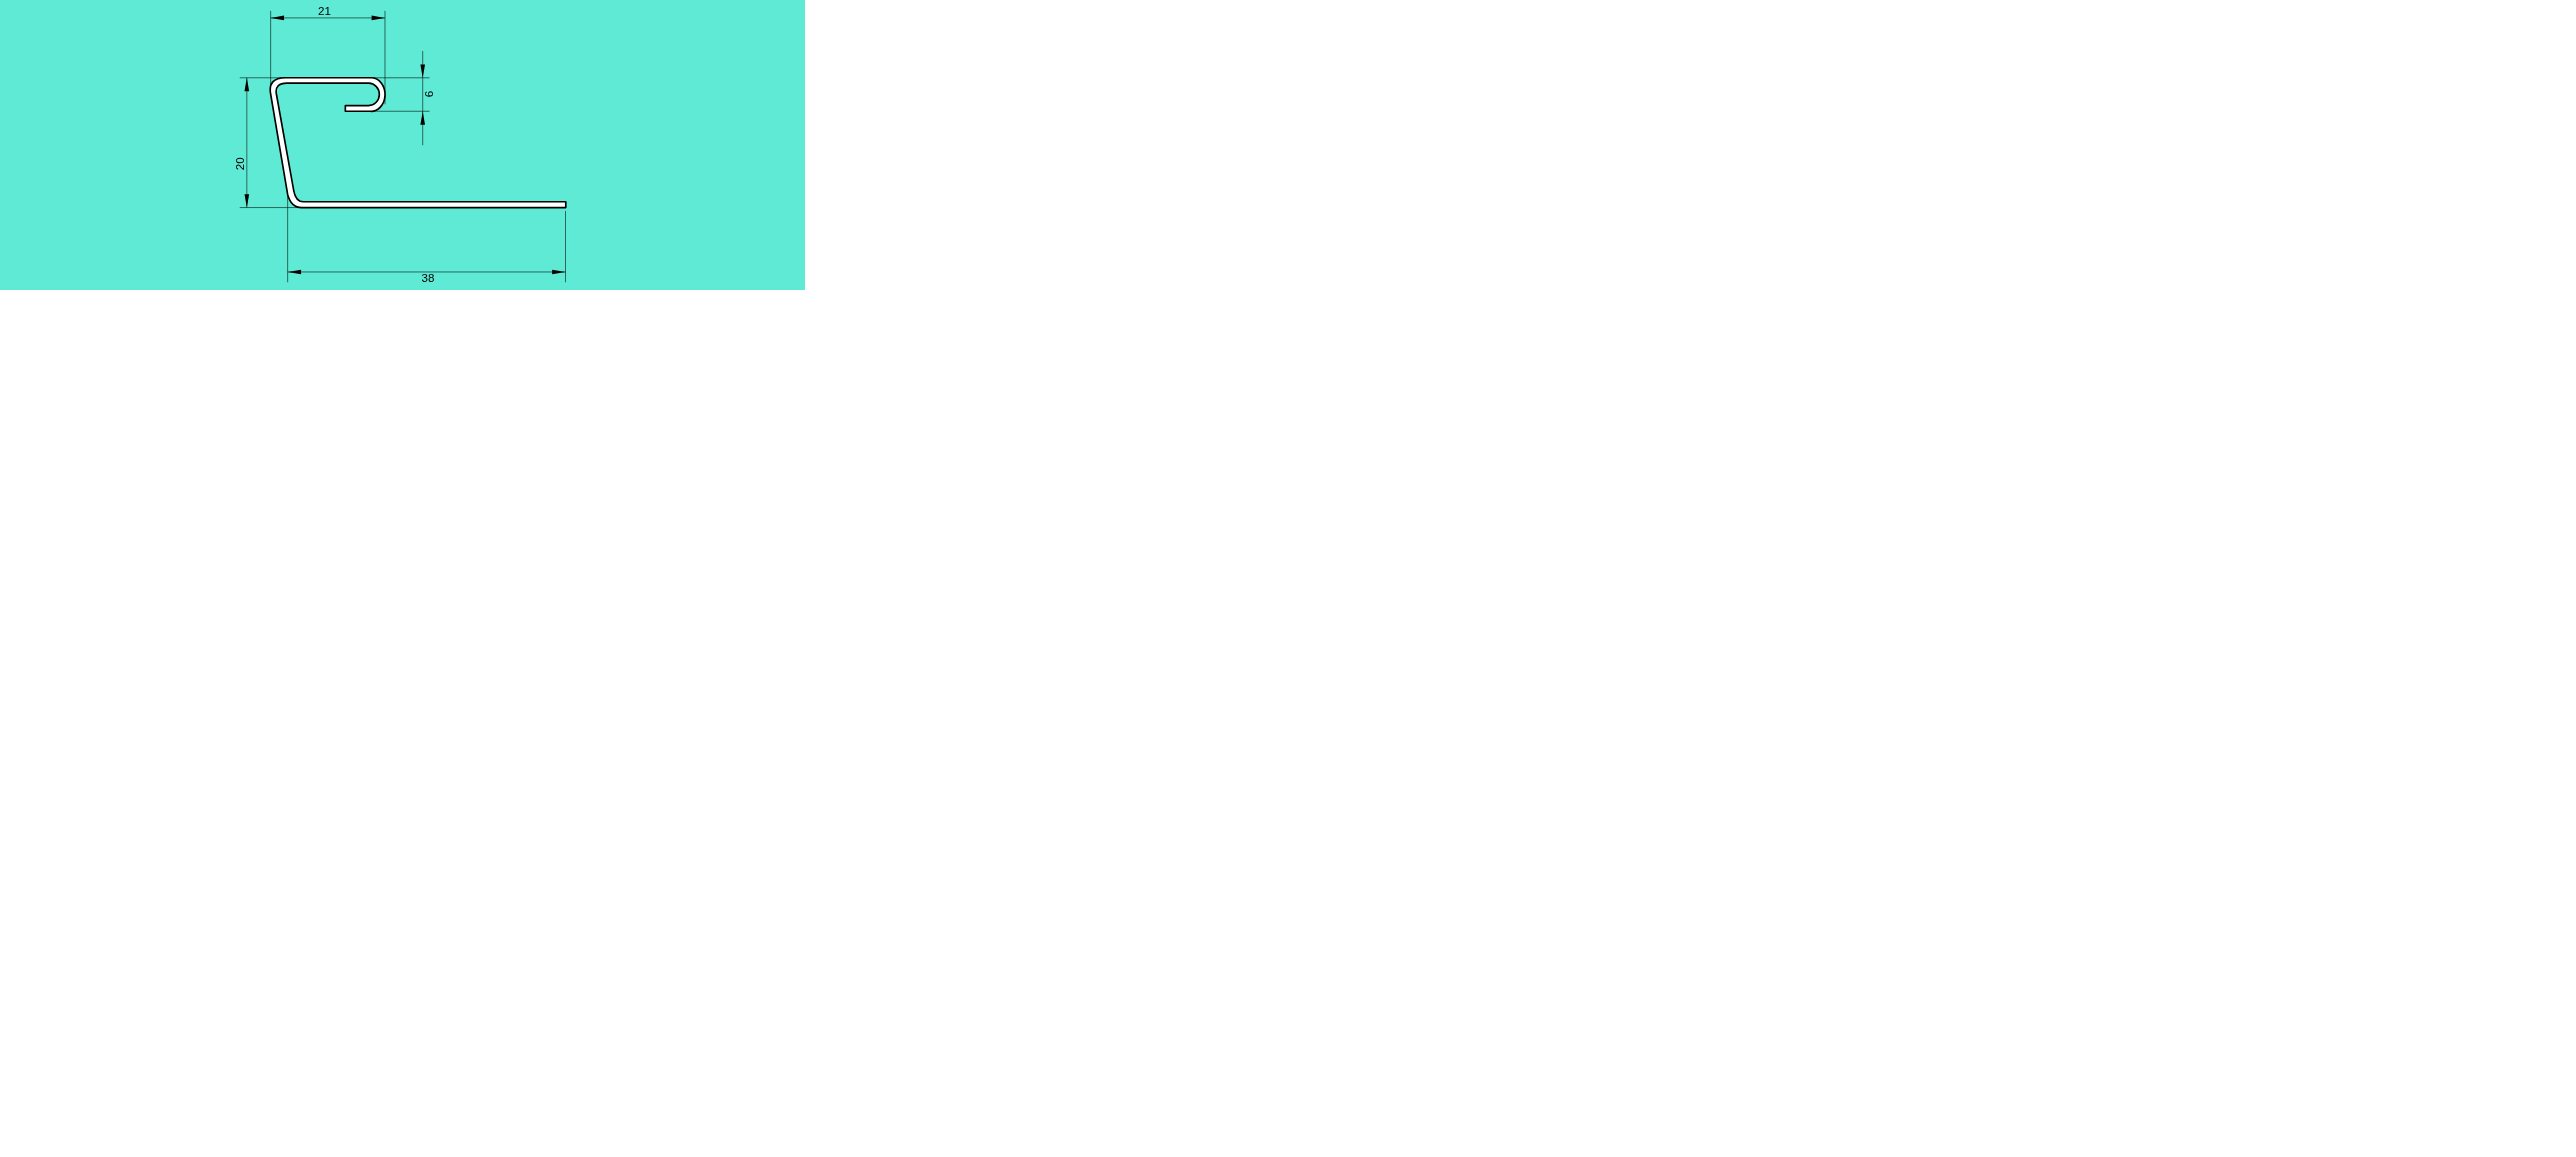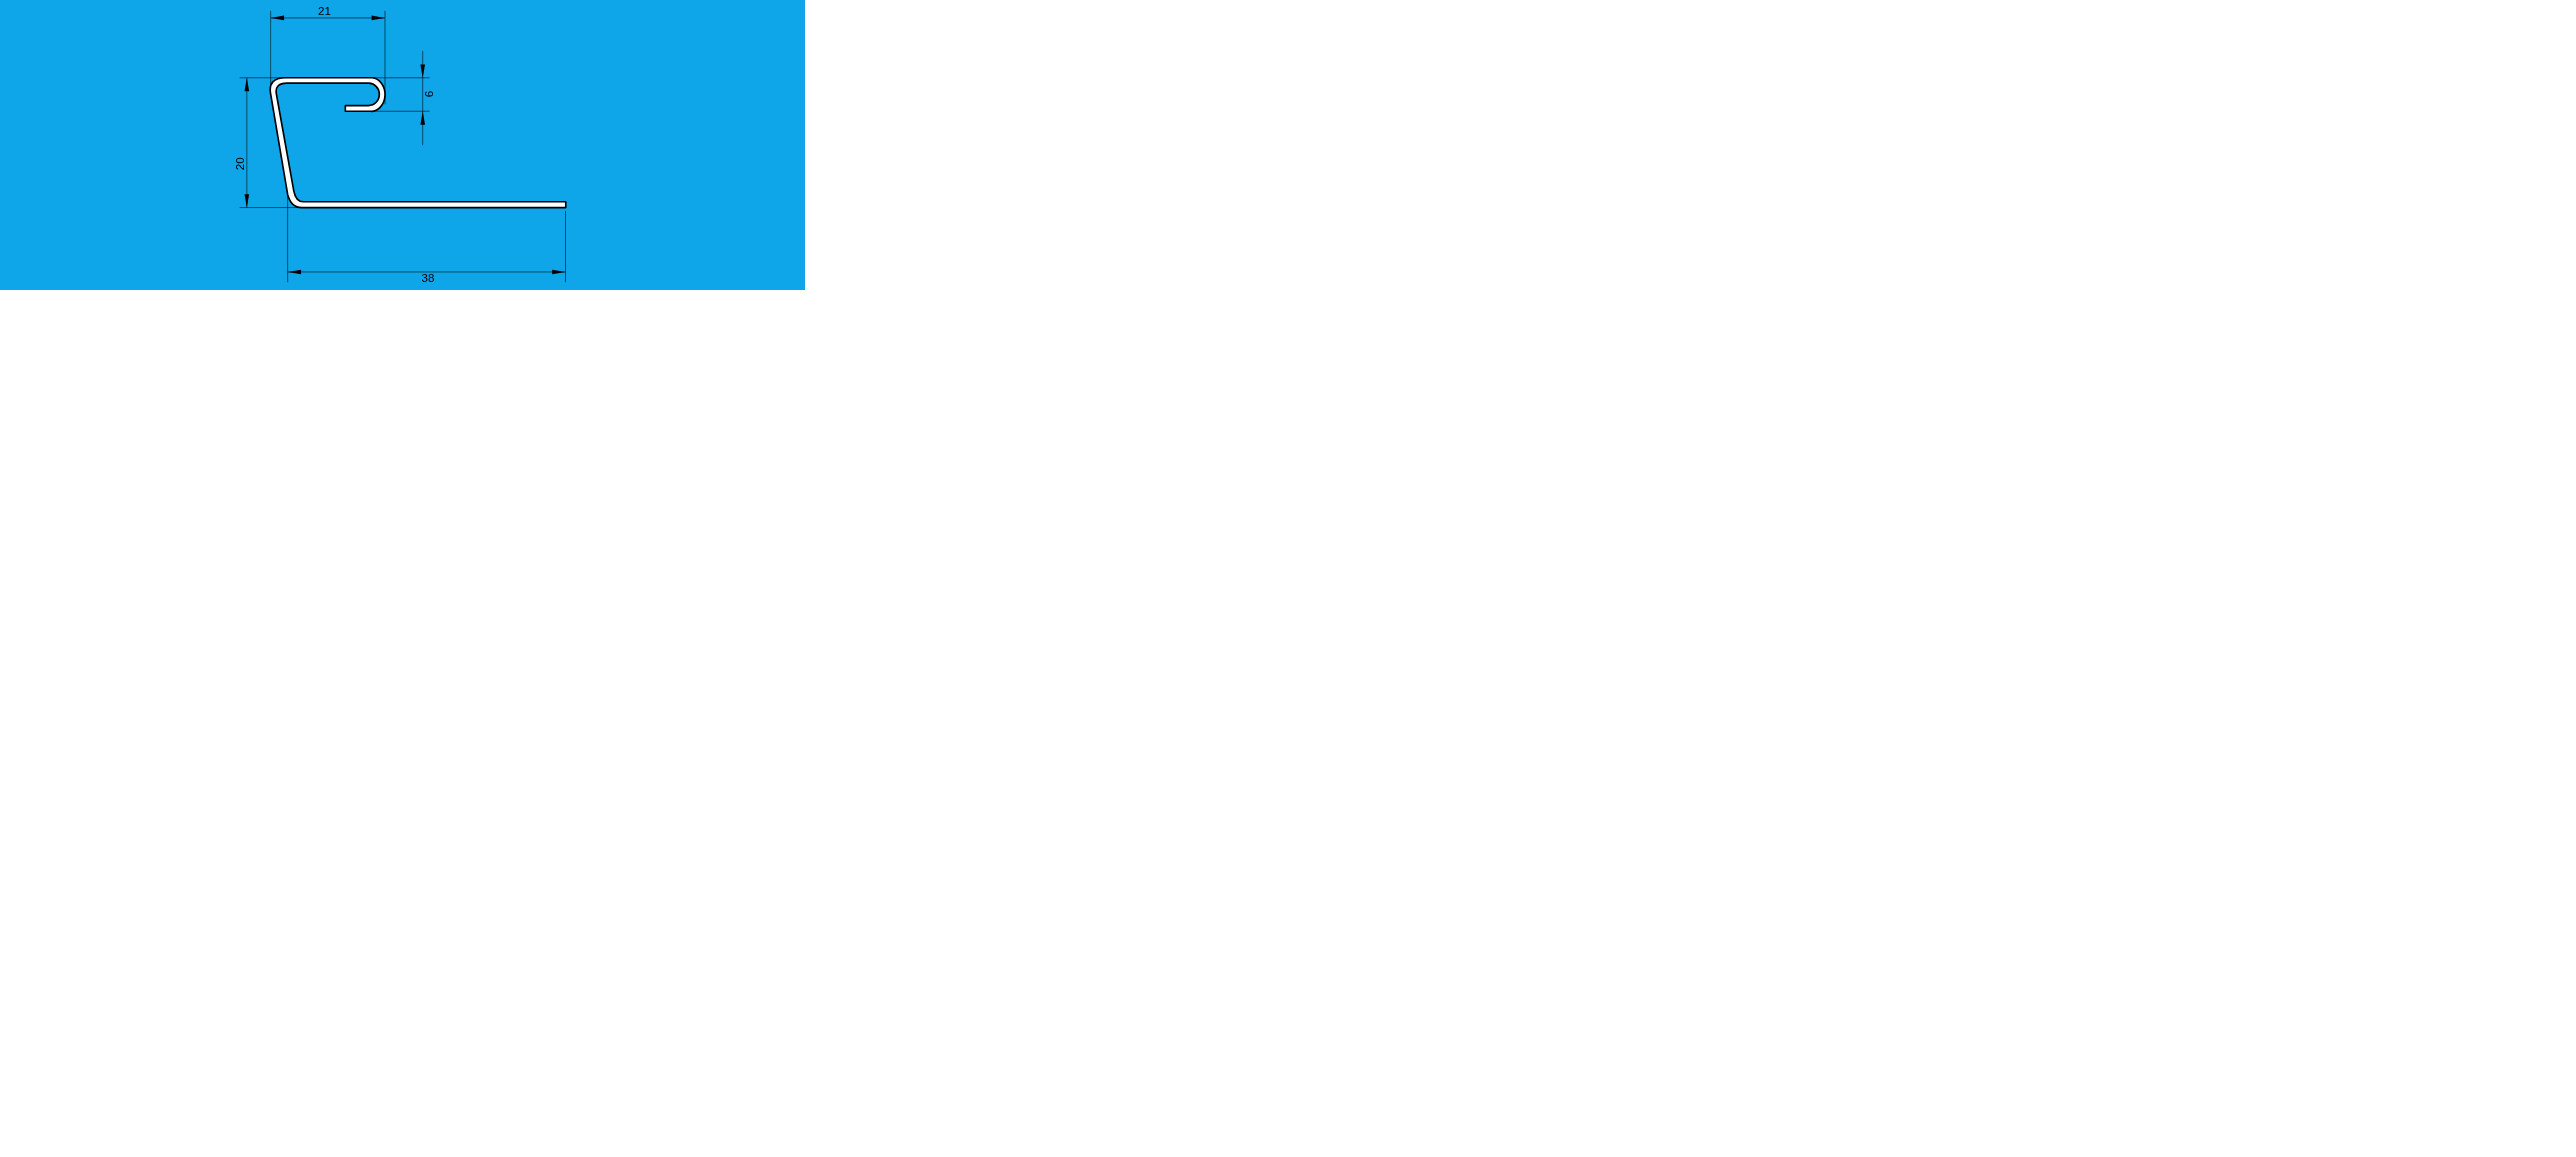--- a/index.html
+++ b/index.html
@@ -4,21 +4,21 @@
 <style>
   html, body {
     margin: 0;
     padding: 0;
     background: #ffffff;
   }
   .stage {
     position: relative;
     width: 805px;
     height: 290px;
-    background: #0ea5e9;
+    background: #5eead4;
     overflow: hidden;
   }
   svg { display: block; }
   .dim-label {
     font-family: "Liberation Sans", "DejaVu Sans", sans-serif;
     font-size: 22.5px;
     fill: #000000;
   }
 </style>
 </head>

